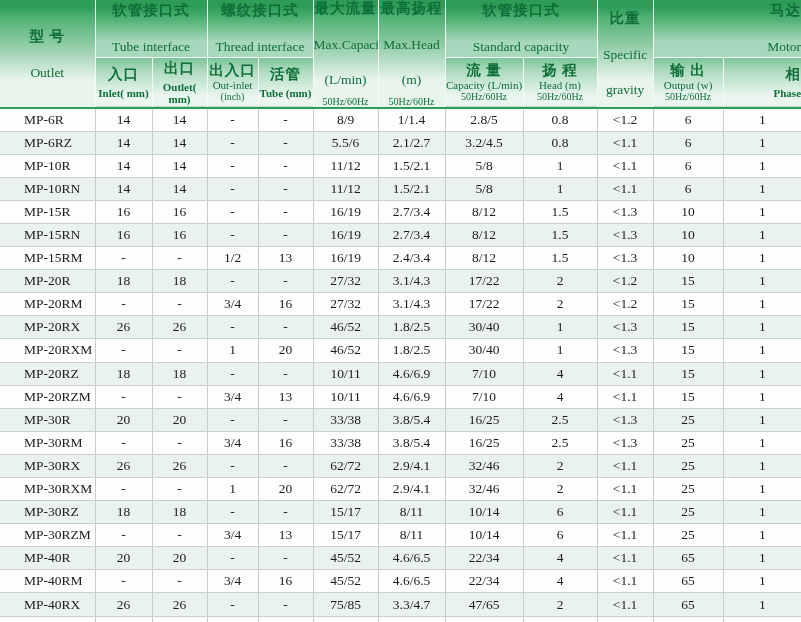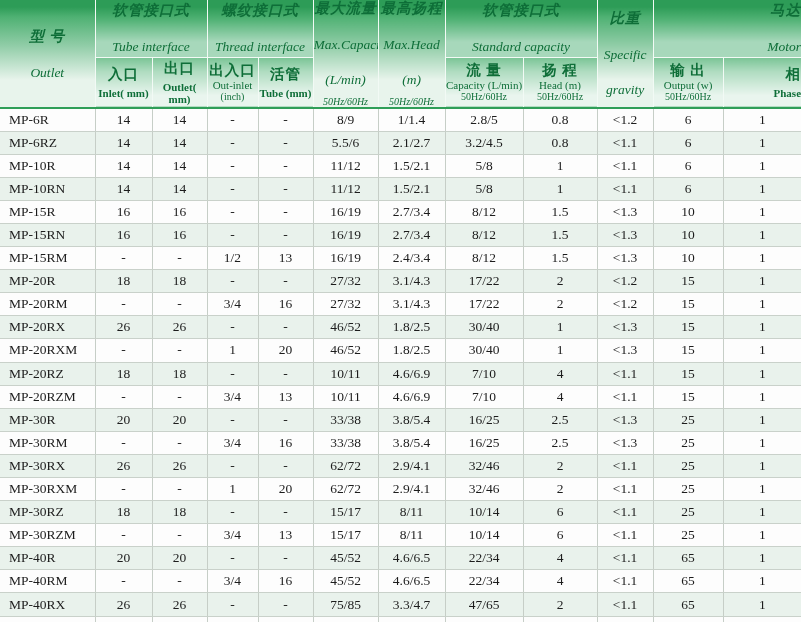--- a/index.html
+++ b/index.html
@@ -11,21 +11,21 @@
   table.spec {
     width:801px; table-layout:fixed; border-collapse:collapse;
   }
   
   thead th {
     vertical-align:middle; text-align:center; font-weight:normal;
     color:#0E6E38; border-right:1.5px solid #F2FAF5; overflow:hidden;
     padding:0;
   }
   thead th:last-child { border-right:none;text-align:right; }
-  thead tr.group-row th { height:46px;font-style:italic; }
+  thead tr.group-row th { height:46px; }
   thead tr.sub-row  th { height:43px; }
   
   th.merged {
     background:linear-gradient(180deg,#2D9C57 0px,#2D9C57 7px,#4FB173 17px,#8FCCA6 45px,#E8F4EC 80px,#E8F4EC 100%);
   }
   
   th.group {
     background:linear-gradient(180deg,#2D9C57 0px,#2D9C57 7px,#4FB173 19px,#A7D8BB 42px);
     border-bottom:1.5px solid #F2FAF5;
   }
@@ -39,21 +39,21 @@
   .freq { font-size:10px; line-height:11px; }
   th.merged .freq { margin-top:9px; }
   th .pad-top { margin-top:4px;font-weight:bold; }
   
   tbody td {
     height:23.1px; text-align:center; font-size:13.5px; color:#1c1c1c;
     border-right:1px solid #C6CEC7; border-bottom:1px solid #C9D1CA;
     white-space:nowrap; overflow:hidden; padding:0;
   }
   tbody td:last-child { border-right:none; }
-  tbody td.model { text-align:left; padding-left:9px; }
+  tbody td.model { text-align:left; padding-left:24px; }
   tbody tr:nth-child(even) { background:#E9F2EC; }
   tbody tr:nth-child(odd)  { background:#FDFDFD; }
   tbody tr:first-child td  { border-top:2px solid #2F9E58; }
   tbody tr.partial td { height:10px; border-right:1px solid #C6CEC7; }
 </style>
 </head>
 <body>
 
 <div class="sheet">
   <table class="spec">

